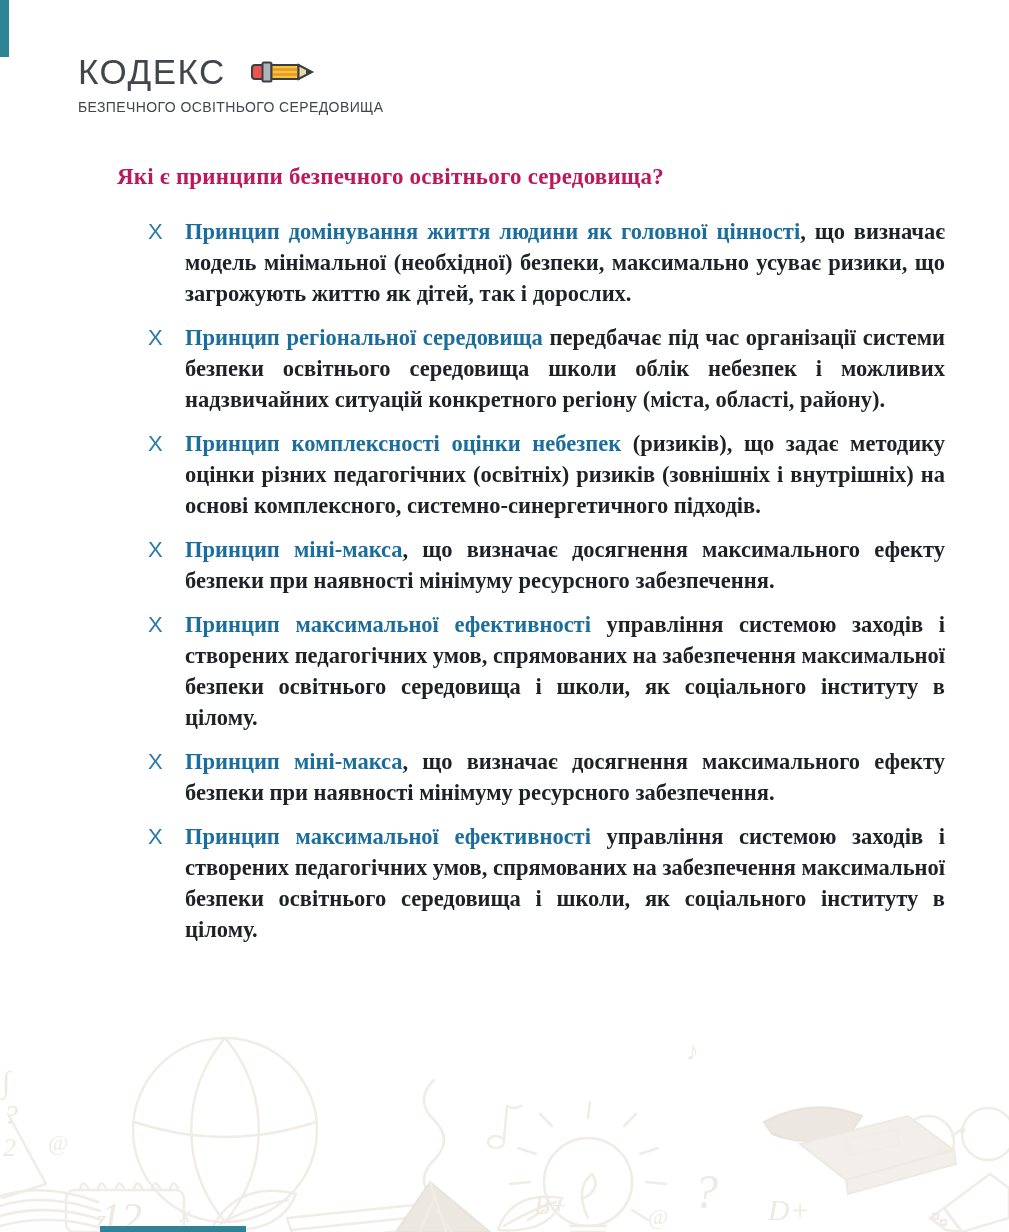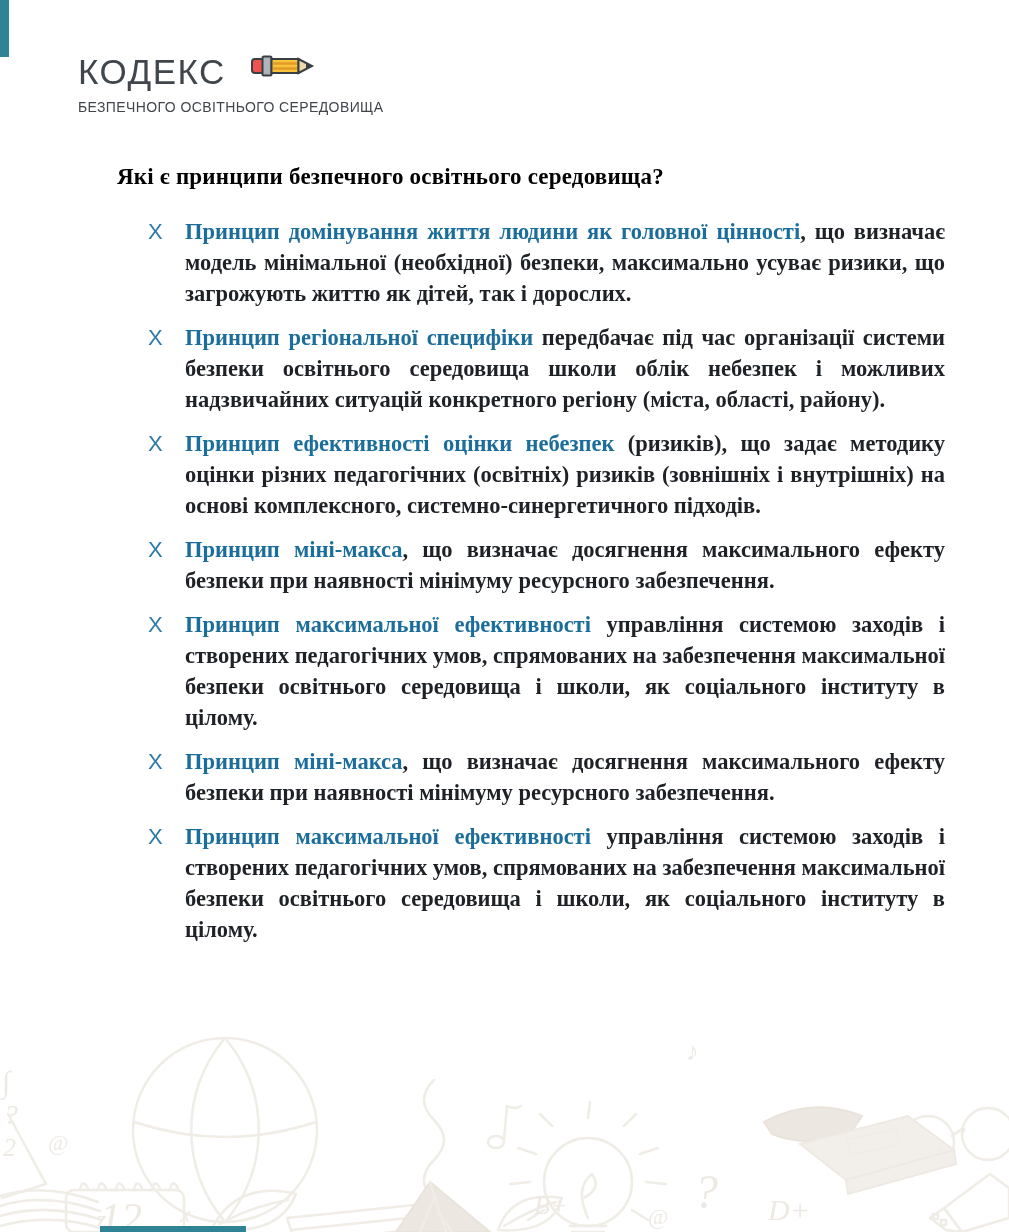--- a/index.html
+++ b/index.html
@@ -10,31 +10,31 @@
     background:#ffffff;
     overflow:hidden;
     font-family:"Liberation Serif", serif;
   }
   
   .accent-top{position:absolute;left:0;top:0;width:9px;height:57px;background:#2e8494;}
   .accent-bottom{position:absolute;left:100px;bottom:0;width:146px;height:6px;background:#2e8494;}
 
   
   .logo{position:absolute;left:78px;top:52px;color:#41464c;font-family:"Liberation Sans",sans-serif;}
-  .logo-row{display:flex;gap:24px;}
+  .logo-row{display:flex;align-items:center;gap:24px;}
   .logo-title{font-size:35px;letter-spacing:1.5px;line-height:40px;font-weight:400;}
   .logo-pencil{display:block;}
   .logo-subtitle{font-size:14px;letter-spacing:.4px;margin-top:7px;font-weight:400;}
 
   
   .main{position:absolute;left:0;top:162px;width:1009px;}
   .page-title{
     margin:0 64px 0 117px;
     font-size:23px;line-height:30px;
-    font-weight:bold;color:#000000;
+    font-weight:bold;color:#be185d;
     letter-spacing:.2px;
   }
   .principles{list-style:none;margin:24px 64px 0 148px;padding:0;}
   .principles li{display:flex;margin:0 0 13px 0;}
   .marker{
     flex:0 0 37px;
     font-family:"Liberation Sans",sans-serif;
     font-size:22px;line-height:31px;
     color:#2b7aa7;
   }
@@ -81,26 +81,26 @@
   <main class="main">
     <h1 class="page-title">Які є принципи безпечного освітнього середовища?</h1>
     <ul class="principles" id="principles-list">
     <li>
       <span class="marker">X</span>
       <p class="item-text"><span class="item-lead">Принцип домінування життя людини як головної цінності</span><span class="item-rest">, що визначає модель мінімальної (необхідної) безпеки, максимально усуває ризики, що загрожують життю як дітей, так і дорослих.</span></p>
     </li>
 
     <li>
       <span class="marker">X</span>
-      <p class="item-text"><span class="item-lead">Принцип регіональної специфіки</span><span class="item-rest"> передбачає під час організації системи безпеки освітнього середовища школи облік небезпек і можливих надзвичайних ситуацій конкретного регіону (міста, області, району).</span></p>
-    </li>
-
-    <li>
-      <span class="marker">X</span>
-      <p class="item-text"><span class="item-lead">Принцип ефективності оцінки небезпек</span><span class="item-rest"> (ризиків), що задає методику оцінки різних педагогічних (освітніх) ризиків (зовнішніх і внутрішніх) на основі комплексного, системно-синергетичного підходів.</span></p>
+      <p class="item-text"><span class="item-lead">Принцип регіональної середовища</span><span class="item-rest"> передбачає під час організації системи безпеки освітнього середовища школи облік небезпек і можливих надзвичайних ситуацій конкретного регіону (міста, області, району).</span></p>
+    </li>
+
+    <li>
+      <span class="marker">X</span>
+      <p class="item-text"><span class="item-lead">Принцип комплексності оцінки небезпек</span><span class="item-rest"> (ризиків), що задає методику оцінки різних педагогічних (освітніх) ризиків (зовнішніх і внутрішніх) на основі комплексного, системно-синергетичного підходів.</span></p>
     </li>
 
     <li>
       <span class="marker">X</span>
       <p class="item-text"><span class="item-lead">Принцип міні-макса</span><span class="item-rest">, що визначає досягнення максимального ефекту безпеки при наявності мінімуму ресурсного забезпечення.</span></p>
     </li>
 
     <li>
       <span class="marker">X</span>
       <p class="item-text"><span class="item-lead">Принцип максимальної ефективності</span><span class="item-rest"> управління системою заходів і створених педагогічних умов, спрямованих на забезпечення максимальної безпеки освітнього середовища і школи, як соціального інституту в цілому.</span></p>

